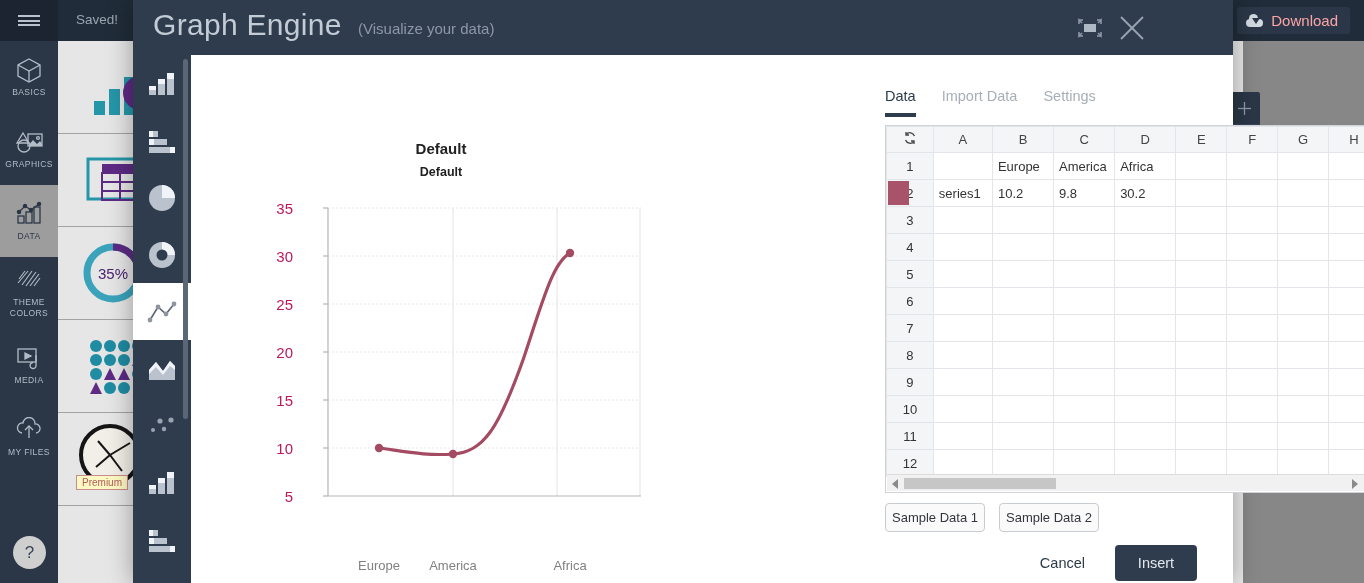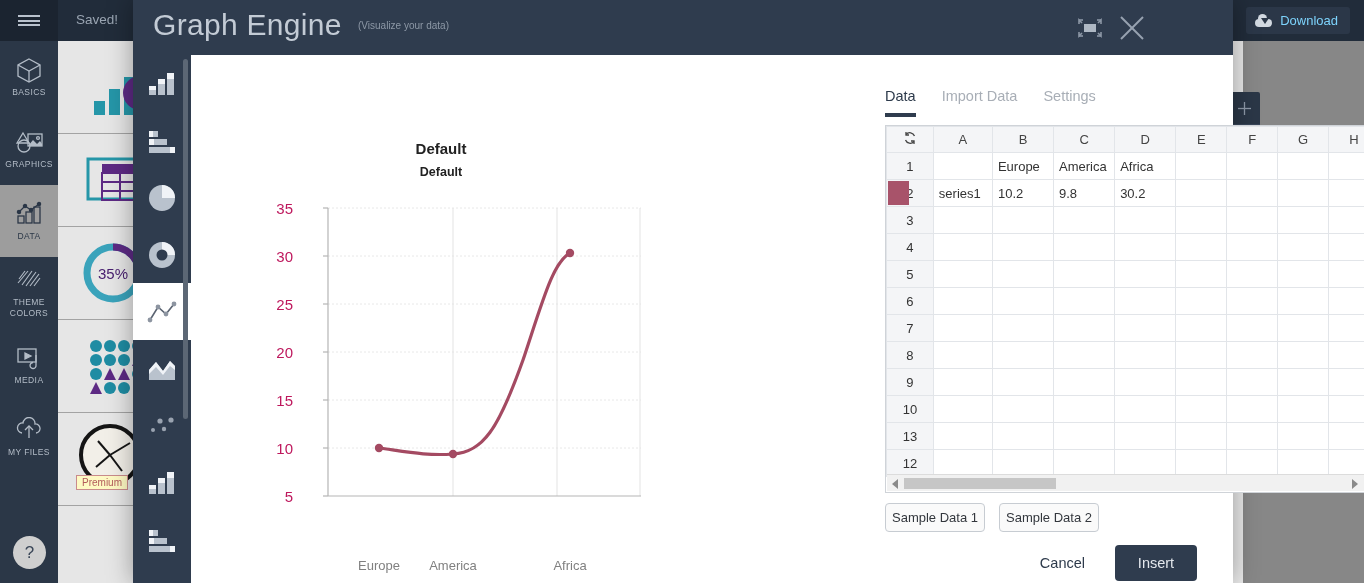--- a/index.html
+++ b/index.html
@@ -16,21 +16,21 @@
   .bg-white-page { position: absolute; left: 58px; top: 40px; width: 1185px; height: 543px; background: #e9e9e9; }
 
   
   .app-topbar { position: absolute; left: 0; top: 0; width: 1364px; height: 41px; background: #212c3a; }
   .app-hamburger-cell { position: absolute; left: 0; top: 0; width: 58px; height: 41px; background: #1b2430;
      display:flex; align-items:center; justify-content:center; }
   .hb-line { width: 22px; height: 2px; background: #b9c2cd; margin: 2.5px 0; display:block; }
   .saved-text { position: absolute; left: 76px; top: 12px; font-size: 13.5px; color: #9aa5b2; }
   .download-btn { position: absolute; right: 14px; top: 7px; height: 27px; padding: 0 12px 0 9px;
      background: #2b3748; border-radius: 3px; display: flex; align-items: center; gap: 8px; }
-  .download-btn .lbl { font-size: 13px; color: #7dd3fc; }
+  .download-btn .lbl { font-size: 15px; color: #fca5a5; }
   .cloud-ic { width: 17px; height: 13px; position: relative; }
   .cloud-ic .c1 { position:absolute; left:0; bottom:0; width:17px; height:8px; background:#d2d9e1; border-radius:5px; }
   .cloud-ic .c2 { position:absolute; left:3px; top:0; width:9px; height:9px; background:#d2d9e1; border-radius:50%; }
   .cloud-ic .arw { position:absolute; left:6px; top:4px; width:0; height:0; border-left:4px solid transparent;
      border-right:4px solid transparent; border-top:6px solid #2b3748; }
 
   
   .app-nav { position: absolute; left: 0; top: 41px; width: 58px; height: 542px; background: #2b3747; }
   .nav-item { width: 58px; height: 72px; display: flex; flex-direction: column;
      align-items: center; justify-content: center; gap: 4px; }
@@ -49,21 +49,21 @@
   .obj-toolbar { position: absolute; left: 1228px; top: 92px; width: 32px; background: #2b3747; border-radius: 2px; }
   .obj-btn { width: 32px; height: 33px; display: flex; align-items: center; justify-content: center;
      border-bottom: 1px solid #39465a; color: #8e99a8; font-size: 15px; }
 
   
   .modal { position: absolute; left: 133px; top: 0; width: 1100px; height: 583px;
      background: #2f3c4e; box-shadow: 0 0 24px rgba(0,0,0,.35); }
   .modal-head { position: relative; height: 63px; padding-left: 24px; }
   .modal-title { position: absolute; left: 20px; top: 8px; font-size: 30px; font-weight: 300;
      color: #c3cbd5; letter-spacing: .3px; }
-  .modal-sub { position: absolute; left: 225px; top: 20px; font-size: 10px; color: #8d98a6; }
+  .modal-sub { position: absolute; left: 225px; top: 20px; font-size: 15px; color: #8d98a6; }
   .head-ic { position: absolute; top: 11px; width: 34px; height: 34px; }
   .ic-expand { right: 126px; }
   .ic-close { right: 84px; }
 
   .modal-body { position: absolute; left: 0; top: 55px; width: 1100px; height: 528px; }
   .type-rail { position: absolute; left: 0; top: 0; width: 58px; height: 528px; background: #2f3c4e; }
   .type-item { width: 58px; height: 57px; display: flex; align-items: center; justify-content: center; }
   .type-item.sel { background: #ffffff; }
   .rail-scroll { position: absolute; left: 50px; top: 4px; width: 5px; height: 360px; background: #5c6775; border-radius: 3px; }
 
@@ -614,21 +614,21 @@
                 <td></td>
                     <td></td>
                 <td></td>
                     <td></td>
                 <td></td>
                     <td></td>
                 <td></td>
                     <td></td>
                   </tr>
               <tr>
-                    <td class="rowhead">13</td>
+                    <td class="rowhead">11</td>
                 <td></td>
                     <td></td>
                 <td></td>
                     <td></td>
                 <td></td>
                     <td></td>
                 <td></td>
                     <td></td>
                   </tr>
               <tr>

